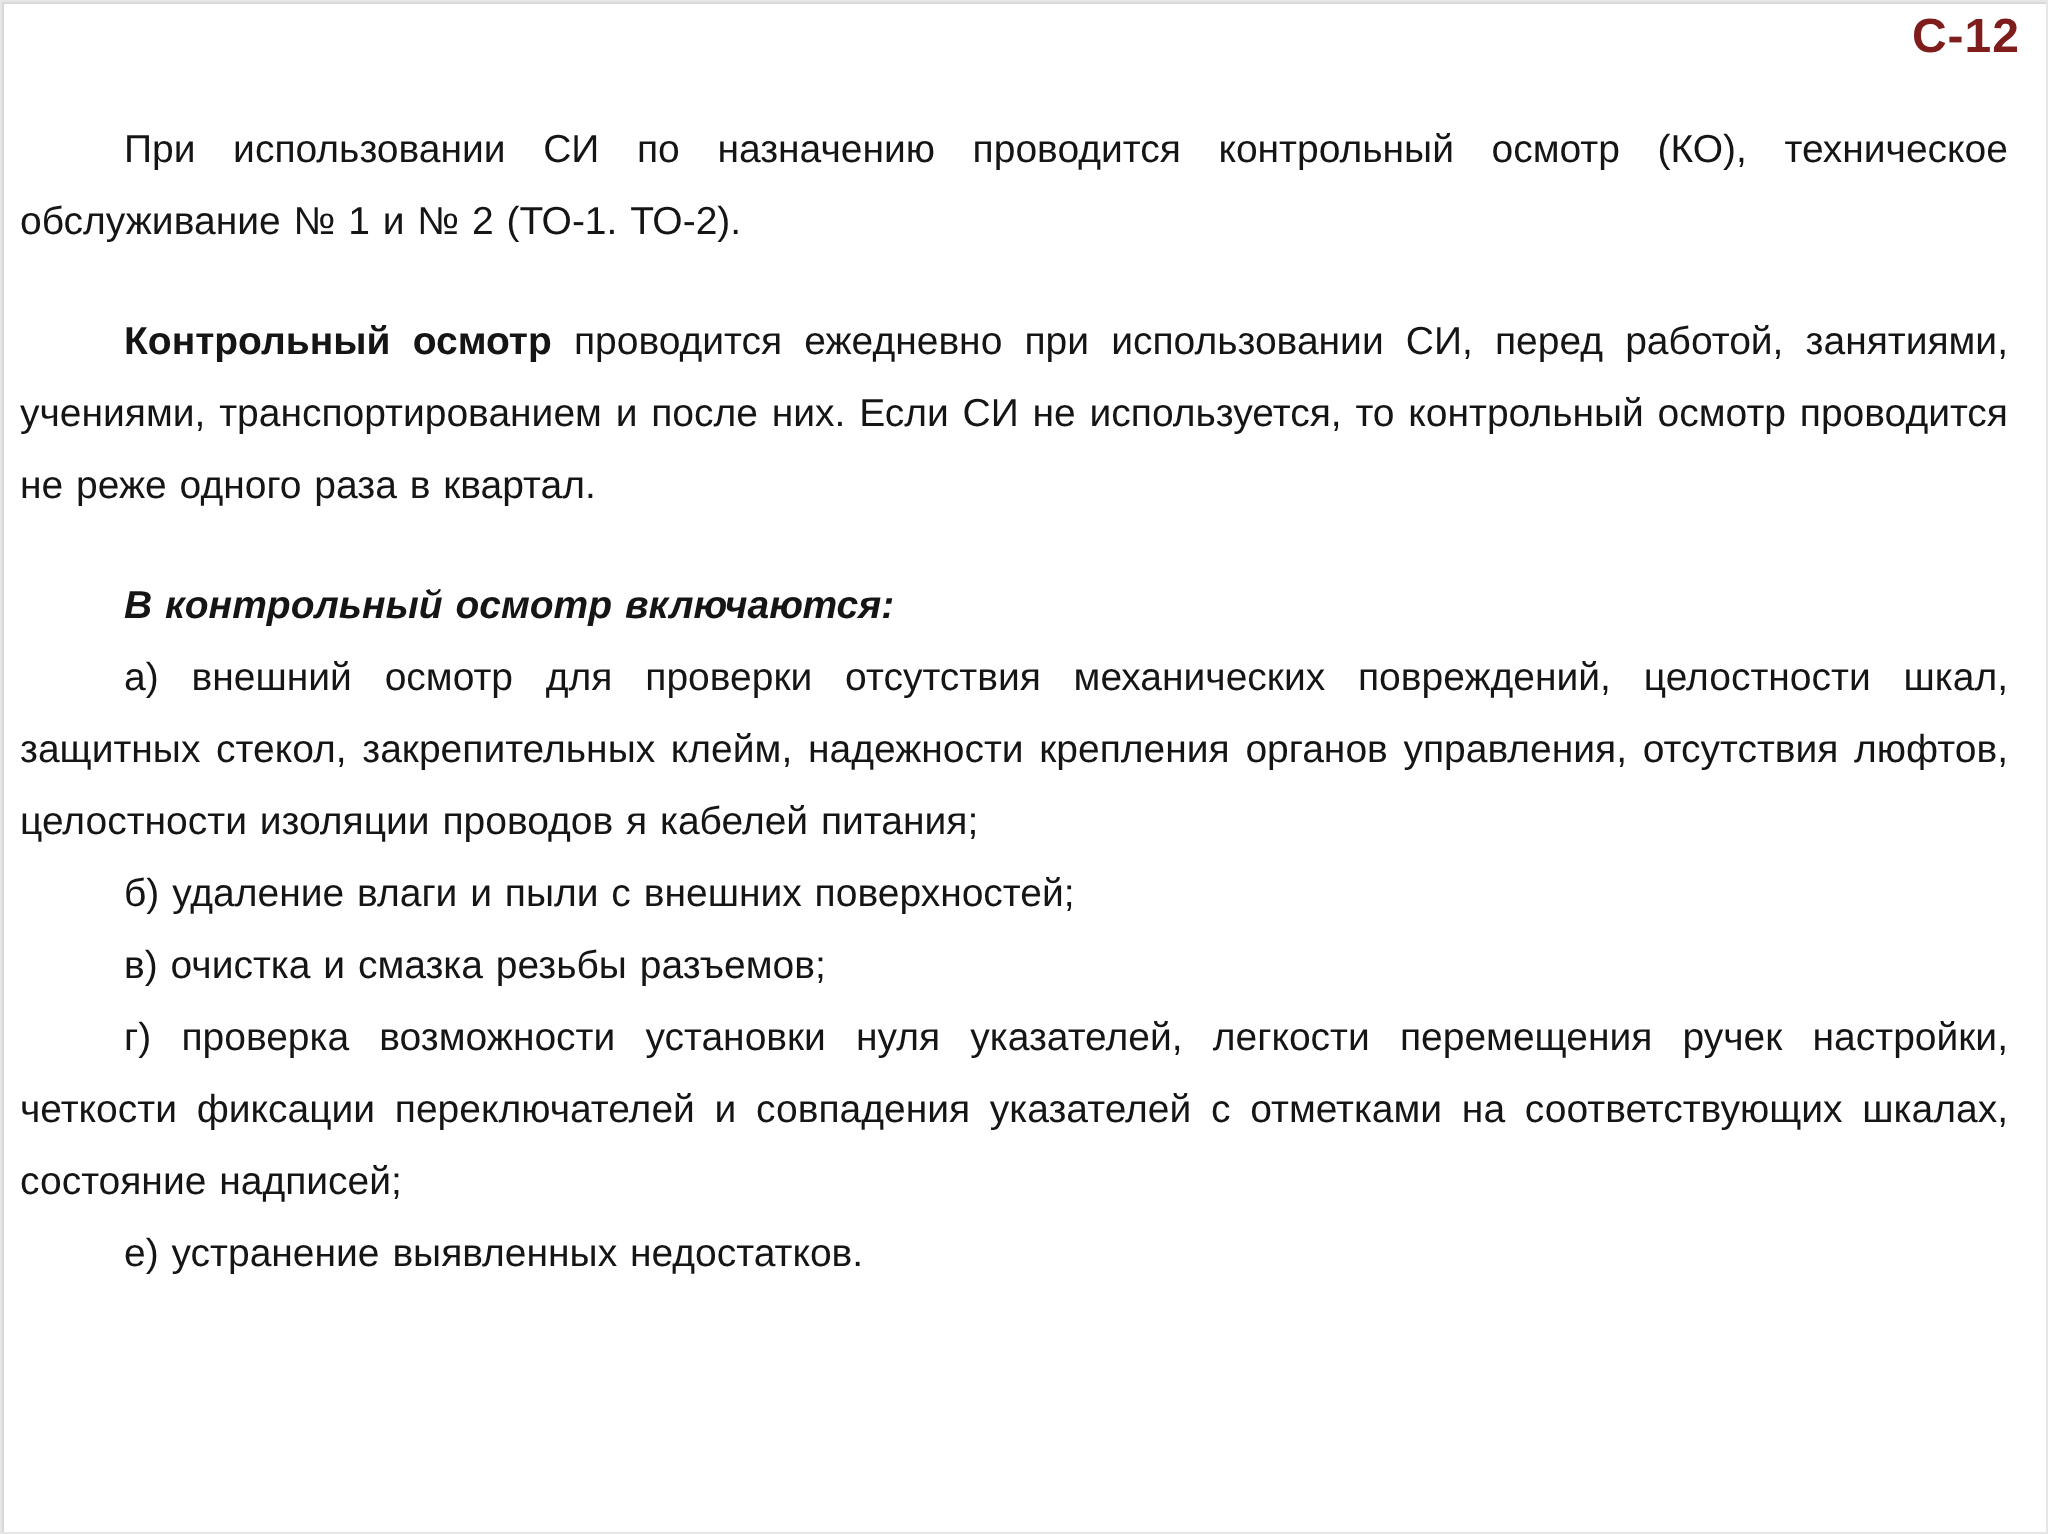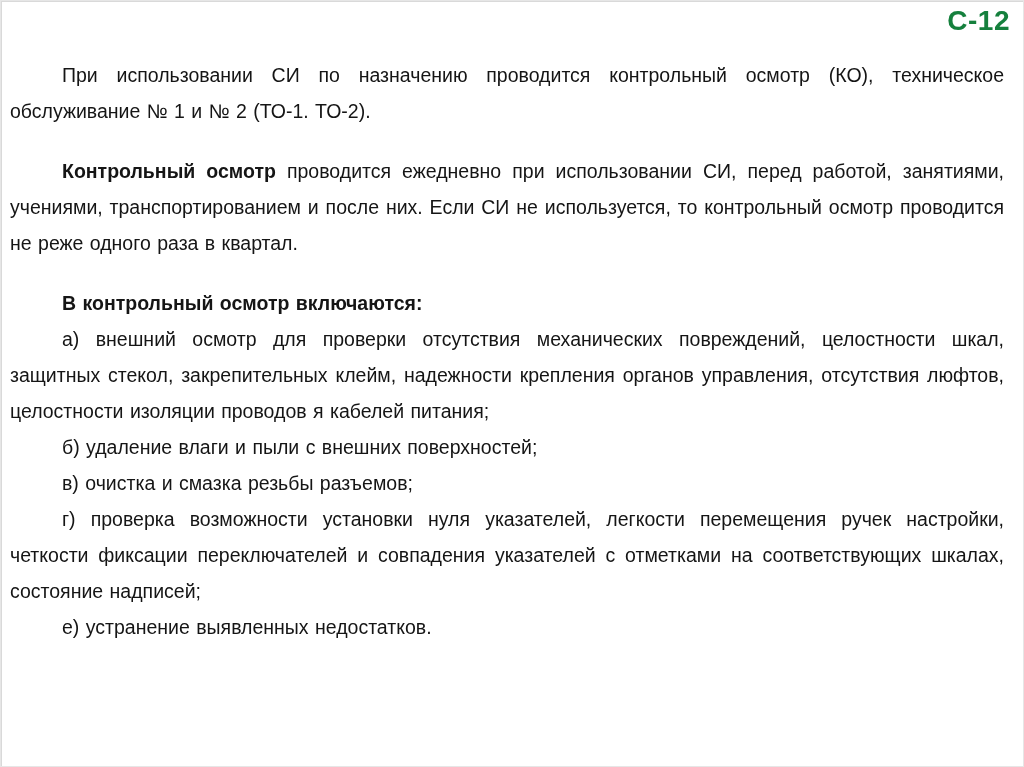--- a/index.html
+++ b/index.html
@@ -15,24 +15,24 @@
     overflow: hidden;
     font-family: "Liberation Sans", sans-serif;
     color: #151515;
     box-shadow: inset 0 0 0 1px #e6e6e6, inset 2px 2px 0 0 #d9d9d9;
     box-sizing: border-box;
   }
   .slide-number {
     position: absolute;
     top: 5px;
     right: 14px;
-    font-size: 28px;
+    font-size: 24px;
     font-weight: bold;
     letter-spacing: 0.5px;
-    color: #15803d;
+    color: #7f1d1d;
   }
   .content {
     position: absolute;
     left: 10px;
     right: 20px;
     top: 57px;
     font-size: 19.5px;
     line-height: 36px;
     text-align: justify;
     text-align-last: left;
@@ -40,20 +40,21 @@
   }
   .para {
     margin: 0;
     text-indent: 52px;
   }
   .spaced {
     margin-top: 24px;
   }
   .heading {
     font-weight: bold;
+    font-style: italic;
   }
   .bold-lead {
     font-weight: bold;
   }
 </style>
 </head>
 <body>
 
 <div class="page">
 

